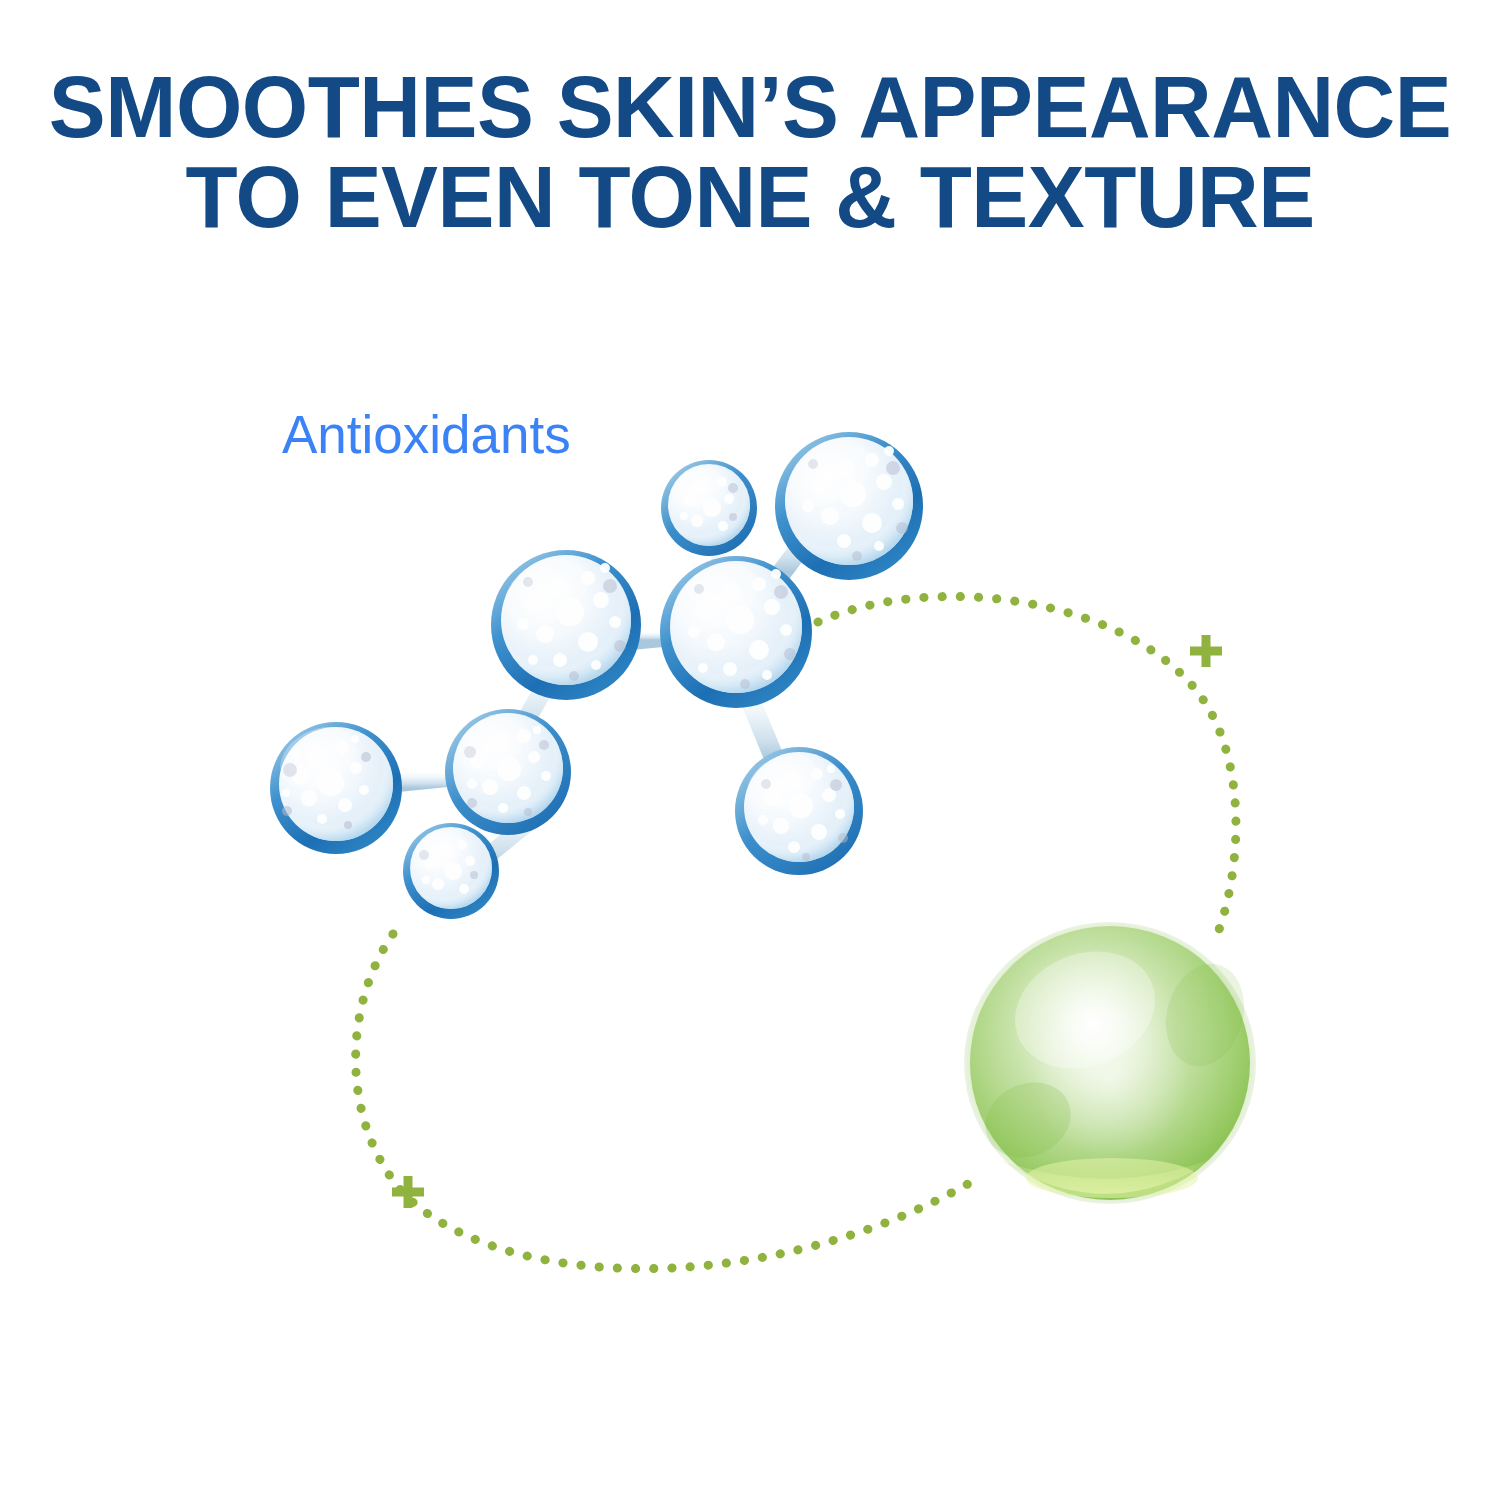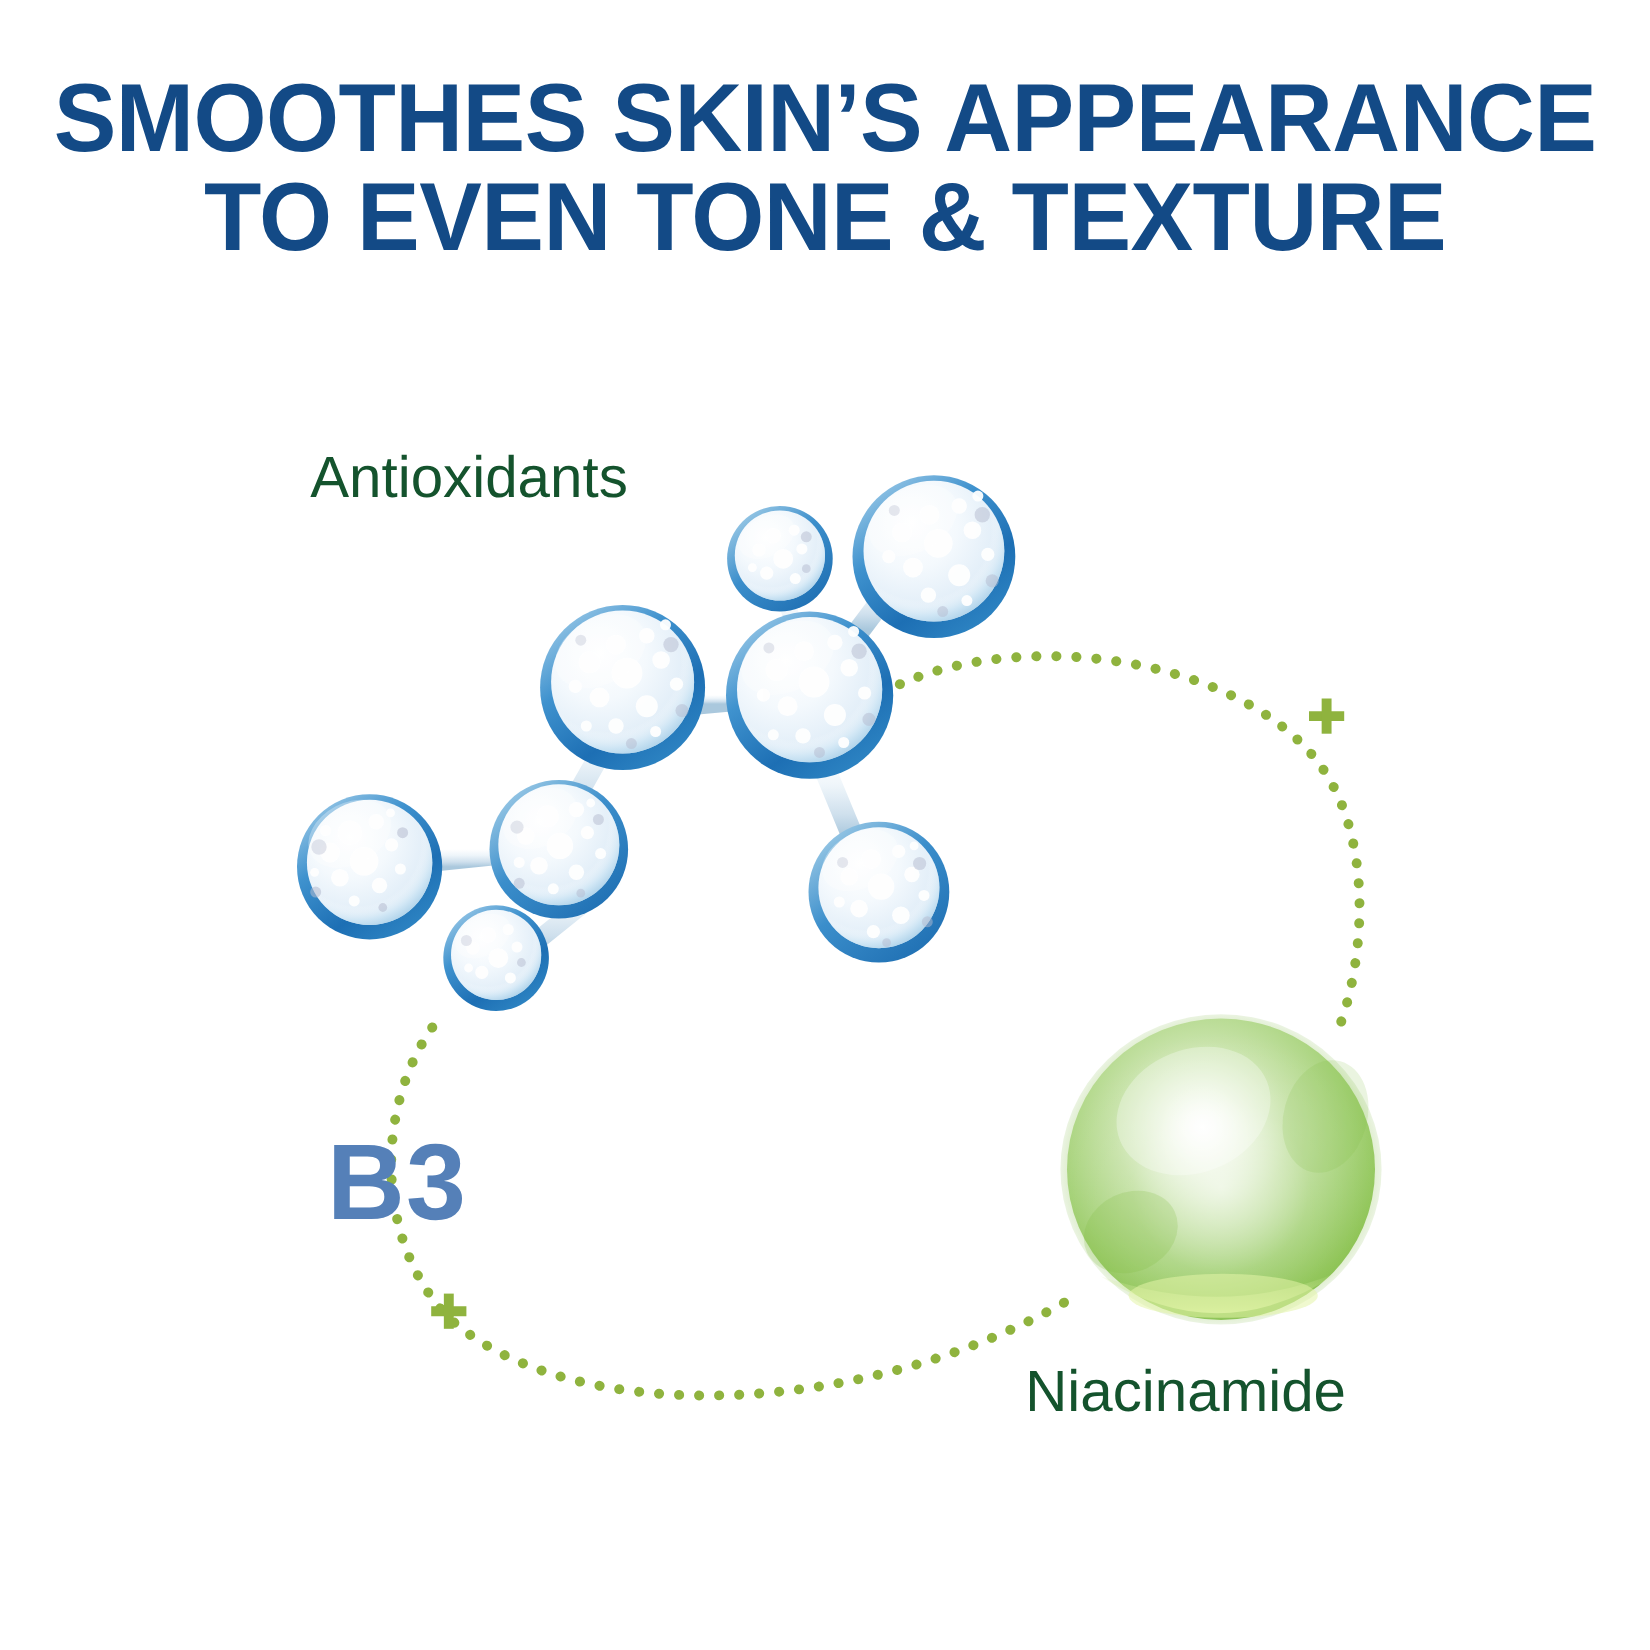--- a/index.html
+++ b/index.html
@@ -19,21 +19,21 @@
     transform:scaleX(0.97);
     transform-origin:50% 0;
     white-space:nowrap;
   }
   .headline .l1{display:block;font-size:88px;}
   .headline .l2{display:block;font-size:88px;}
 
   
   .ing-label{
     position:absolute;
-    color:#14532d;
+    color:#3b82f6;
     font-family:"Liberation Sans",sans-serif;
     font-weight:400;
     font-size:53px;
     letter-spacing:0px;
     white-space:nowrap;
   }
   #lbl-antiox{left:282px;top:404px;}
   #lbl-niacin{left:932px;top:1235px;}
 
   
@@ -371,20 +371,16 @@
         <line x1="1190" y1="651" x2="1222" y2="651"></line>
         <line x1="1206" y1="635" x2="1206" y2="667"></line>
       </g>
       <g>
         <line x1="392" y1="1192" x2="424" y2="1192"></line>
         <line x1="408" y1="1176" x2="408" y2="1208"></line>
       </g>
     </g>
   </svg>
 
-  <div id="b3-text">
-    <span>B3</span>
-  </div>
 
   <div class="ing-label" id="lbl-antiox">Antioxidants</div>
-  <div class="ing-label" id="lbl-niacin">Niacinamide</div>
 
 </div>
 
 </body></html>

